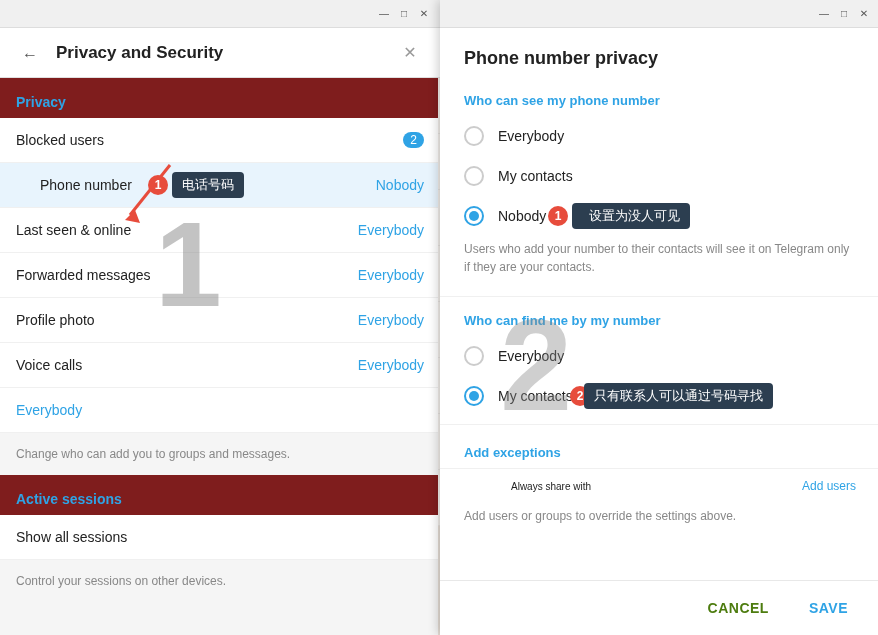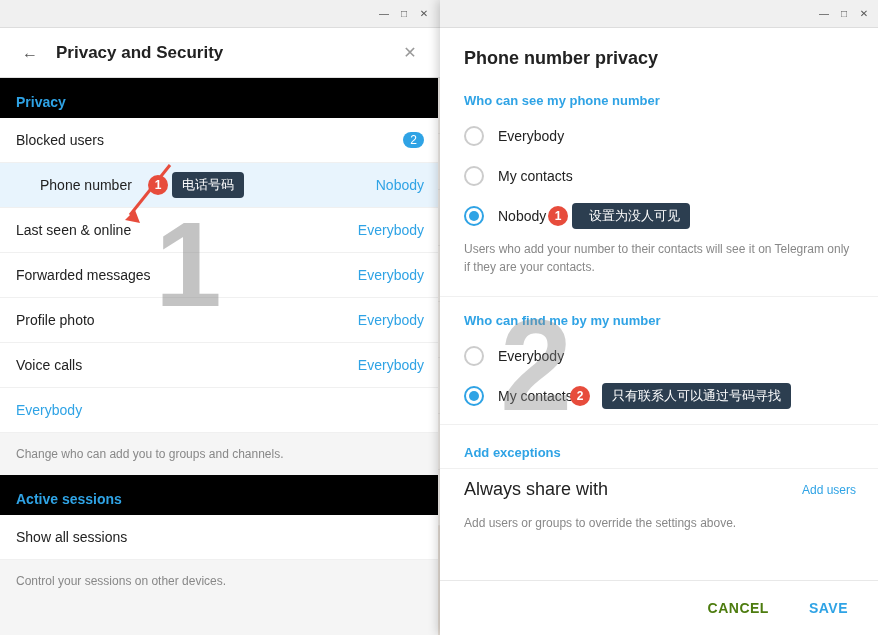--- a/index.html
+++ b/index.html
@@ -99,21 +99,21 @@
       flex: 1;
       overflow-y: auto;
       background: #f5f5f5;
     }
 
     .section-label {
       color: #2fa3e5;
       font-size: 14px;
       font-weight: 600;
       padding: 16px 16px 8px 16px;
-      background: #000000;
+      background: #7f1d1d;
     }
 
     .settings-item {
       background: #fff;
       display: flex;
       align-items: center;
       padding: 14px 16px;
       border-bottom: 1px solid #f0f0f0;
       cursor: pointer;
       position: relative;
@@ -261,23 +261,24 @@
     }
 
     .exception-row {
       display: flex;
       align-items: center;
       padding: 10px 24px;
       border-top: 1px solid #f0f0f0;
     }
 
     .exception-label {
-      font-size: 18px;
+      font-size: 10px;
       color: #222;
       flex: 1;
+      margin-left: 47px;
     }
 
     .add-users-btn {
       font-size: 12px;
       color: #2fa3e5;
       cursor: pointer;
       font-weight: 400;
     }
 
     .exception-note {
@@ -510,21 +511,21 @@
 
       <div class="settings-item">
         <span class="item-label">Voice calls</span>
         <span class="item-value">Everybody</span>
       </div>
 
       <div class="settings-item">
         <span class="item-value">Everybody</span>
       </div>
 
-      <div class="settings-note">Change who can add you to groups and channels.</div>
+      <div class="settings-note">Change who can add you to groups and messages.</div>
 
       <div class="section-label">Active sessions</div>
 
       <div class="settings-item">
         <span class="item-label">Show all sessions</span>
       </div>
 
       <div class="settings-note">Control your sessions on other devices.</div>
     </div>
 
@@ -659,21 +660,21 @@
       <div class="radio-item">
         <div class="radio-circle"></div>
         <span class="radio-label">Everybody</span>
       </div>
 
       <div class="radio-item" style="position:relative;">
         <div class="radio-circle selected"></div>
         <span class="radio-label">My contacts</span>
 
         <span class="annotation-number" style="left: 130px; top: 50%; transform: translateY(-50%);">2</span>
-        <span class="annotation-bubble" style="left: 162px; top: 50%; transform: translateY(-50%);">只有联系人可以通过号码寻找</span>
+        <span class="annotation-bubble" style="left: 144px; top: 50%; transform: translateY(-50%);">只有联系人可以通过号码寻找</span>
       </div>
 
       <div class="dialog-divider"></div>
 
       <div class="add-exceptions-label">Add exceptions</div>
 
       <div class="exception-row">
         <span class="exception-label">Always share with</span>
         <span class="add-users-btn">Add users</span>
       </div>

